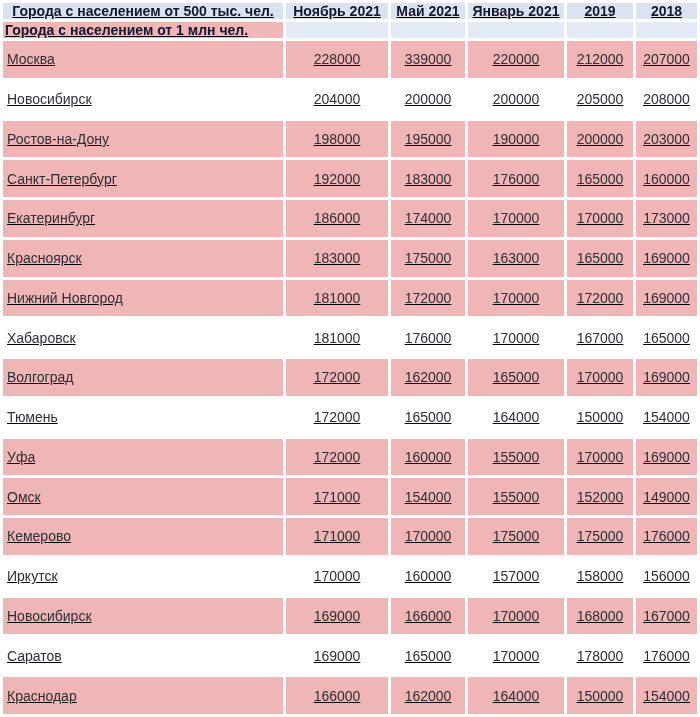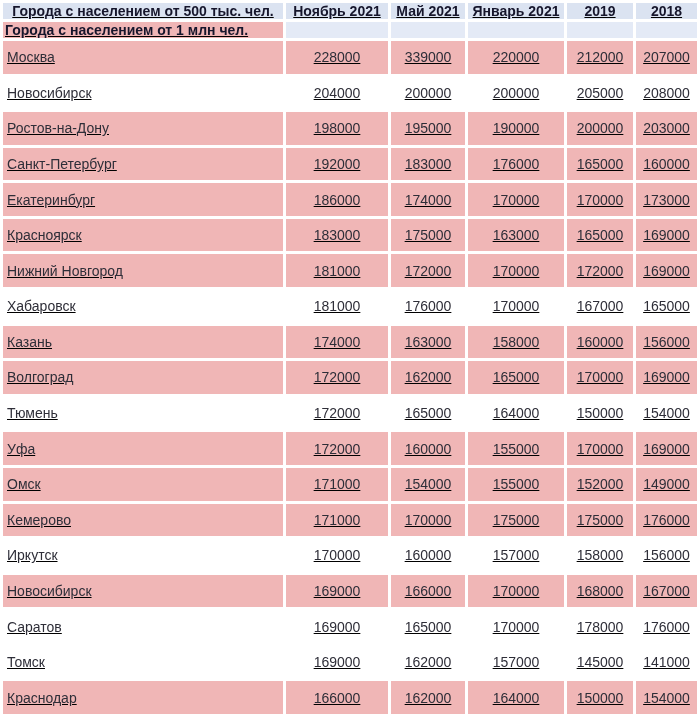--- a/index.html
+++ b/index.html
@@ -157,28 +157,20 @@
         </tr>
         <tr>
           <td class="city">Хабаровск</td>
           <td class="num">181000</td>
           <td class="num">176000</td>
           <td class="num">170000</td>
           <td class="num">167000</td>
           <td class="num">165000</td>
         </tr>
         <tr class="hl">
-          <td class="city">Казань</td>
-          <td class="num">174000</td>
-          <td class="num">163000</td>
-          <td class="num">158000</td>
-          <td class="num">160000</td>
-          <td class="num">156000</td>
-        </tr>
-        <tr class="hl">
           <td class="city">Волгоград</td>
           <td class="num">172000</td>
           <td class="num">162000</td>
           <td class="num">165000</td>
           <td class="num">170000</td>
           <td class="num">169000</td>
         </tr>
         <tr>
           <td class="city">Тюмень</td>
           <td class="num">172000</td>
@@ -228,28 +220,20 @@
           <td class="num">167000</td>
         </tr>
         <tr>
           <td class="city">Саратов</td>
           <td class="num">169000</td>
           <td class="num">165000</td>
           <td class="num">170000</td>
           <td class="num">178000</td>
           <td class="num">176000</td>
         </tr>
-        <tr>
-          <td class="city">Томск</td>
-          <td class="num">169000</td>
-          <td class="num">162000</td>
-          <td class="num">157000</td>
-          <td class="num">145000</td>
-          <td class="num">141000</td>
-        </tr>
         <tr class="hl">
           <td class="city">Краснодар</td>
           <td class="num">166000</td>
           <td class="num">162000</td>
           <td class="num">164000</td>
           <td class="num">150000</td>
           <td class="num">154000</td>
         </tr>
       </tbody>
   </table>

